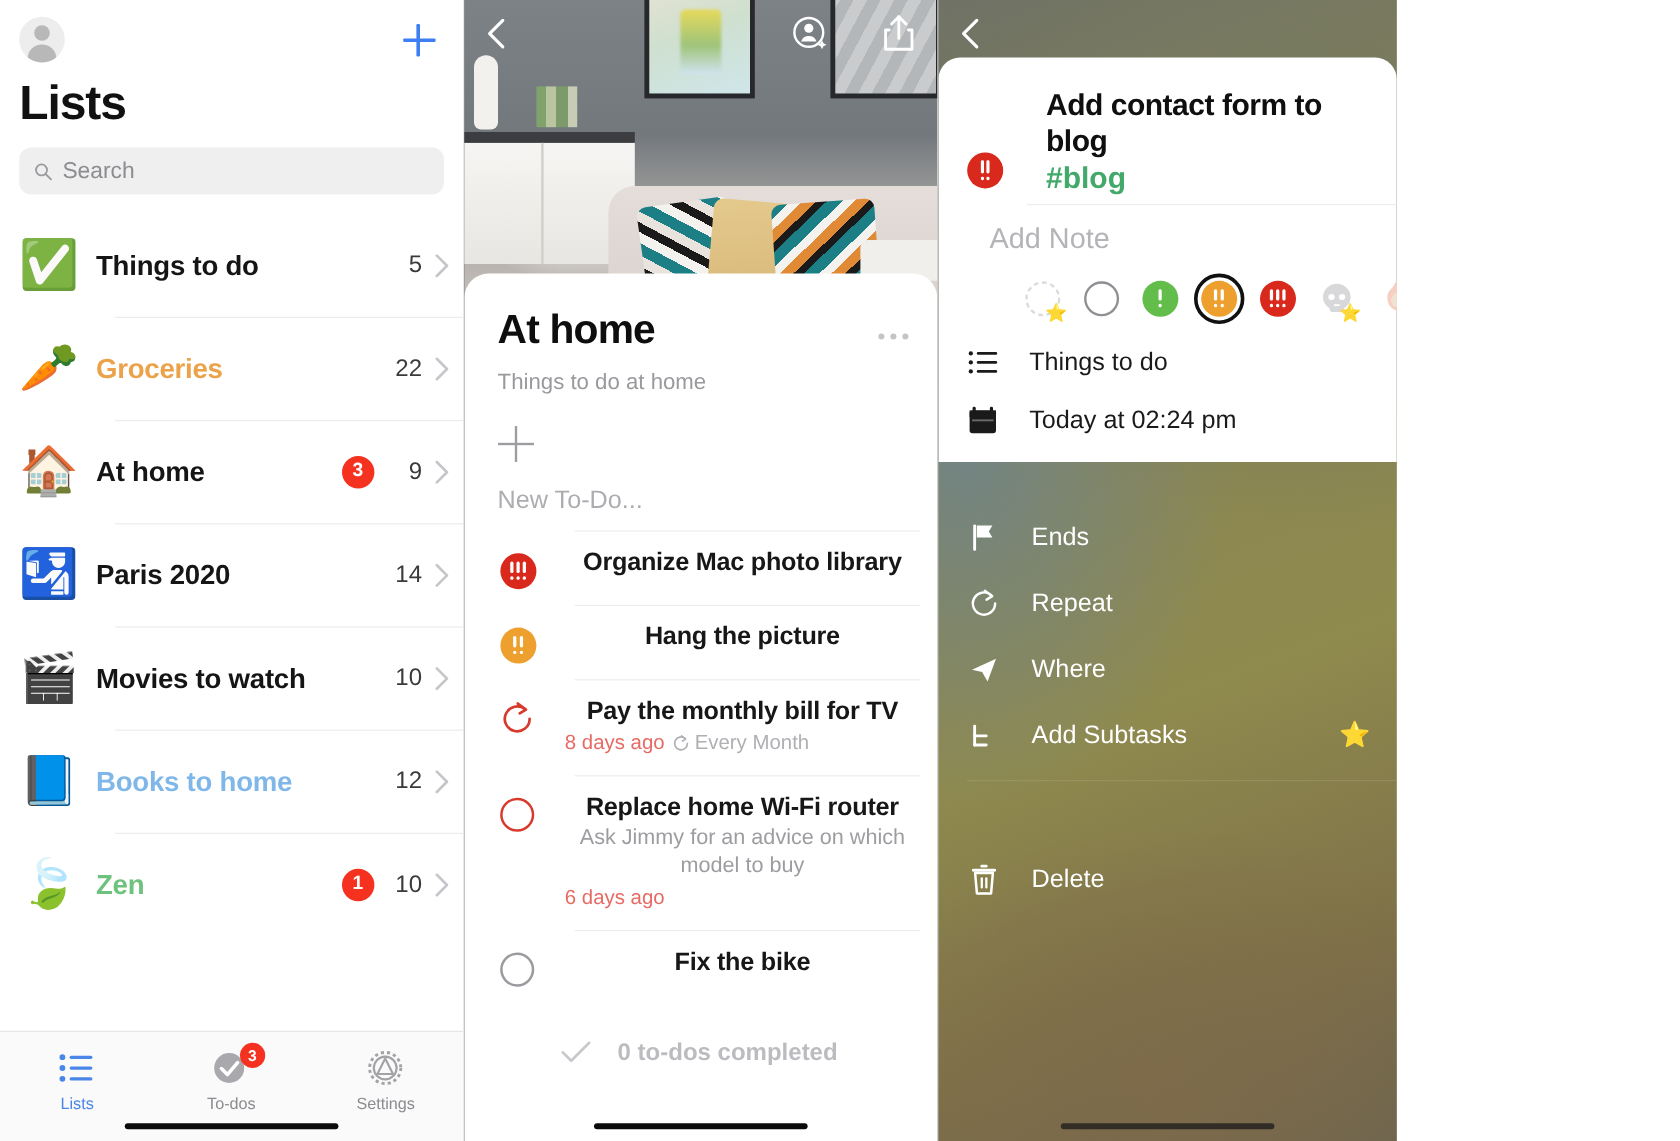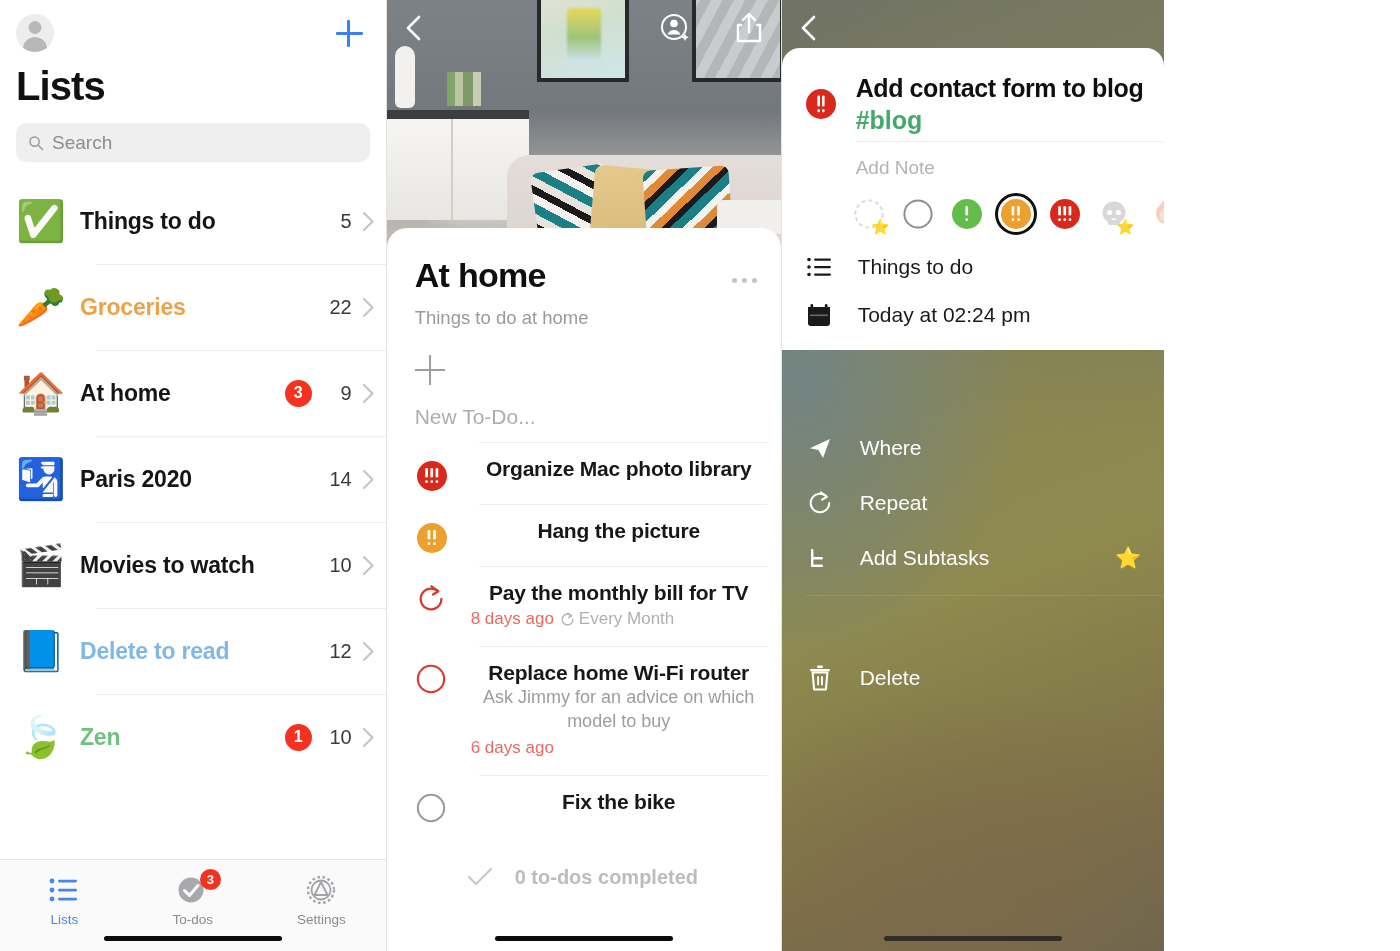--- a/index.html
+++ b/index.html
@@ -223,26 +223,26 @@
       radial-gradient(ellipse 420px 380px at 85% 18%, rgba(118,122,96,0.9) 0%, rgba(118,122,96,0) 72%),
       radial-gradient(ellipse 400px 300px at 50% 96%, rgba(126,106,74,0.85) 0%, rgba(126,106,74,0) 75%),
       linear-gradient(160deg, #6f7266 0%, #8a8552 35%, #8f8a4e 60%, #7d7048 85%, #6a6450 100%);
   }
   .task-hdr { position: absolute; top: 0; left: 0; height: 56px; display: flex; align-items: center; padding-left: 14px; z-index: 4; }
   .task-card {
     position: absolute; left: 0; right: 0; top: 48px;
     background: #fff; border-radius: 18px 18px 0 0;
     padding: 26px 0 22px 0;
   }
-  .tc-head { display: flex; gap: 18px; padding: 0 18px 0 22px; align-items: center; }
+  .tc-head { display: flex; gap: 34px; padding: 0 18px 0 22px; align-items: flex-end; }
   .tc-prio { flex: 0 0 34px; margin-top: 3px; }
   .tc-title { font-size: 25px; font-weight: 700; color: #0f0f0f; letter-spacing: -0.4px; line-height: 1.18; }
   .tc-tag { font-size: 25px; font-weight: 700; color: #43a96a; margin-top: 2px; }
   .tc-note {
-    font-size: 19px; color: #b4b4b8; padding: 22px 0 0 74px; position: relative;
+    font-size: 24px; color: #b4b4b8; padding: 22px 0 0 43px; position: relative;
   }
   .tc-note::before { content:""; position:absolute; left:74px; right:0; top:6px; height:1px; background:#ededed; }
   .prio-row { display: flex; align-items: center; gap: 15px; padding: 18px 0 0 70px; }
   .prio { width: 34px; height: 34px; position: relative; cursor: pointer; flex: 0 0 34px; }
   .prio .star {
     position: absolute; right: -4px; bottom: -3px; font-size: 15px; line-height: 1;
   }
   .prio.sel { outline: 3px solid #111; border-radius: 50%; outline-offset: 1px; }
   .meta-row {
     display: flex; align-items: center; gap: 24px;
@@ -334,21 +334,21 @@
           <div class="row-label dark">Movies to watch</div>
           <div class="row-count">10</div>
           <div class="row-chev">
             <svg width="13" height="21" viewBox="0 0 13 21">
               <polyline points="2,2 10.5,10.5 2,19" fill="none" stroke="#c6c6ca" stroke-width="2.2" stroke-linecap="round" stroke-linejoin="round"></polyline>
             </svg>
           </div>
         </div>
         <div class="list-row">
           <div class="row-emoji">📘</div>
-          <div class="row-label blue">Delete to read</div>
+          <div class="row-label blue">Books to home</div>
           <div class="row-count">12</div>
           <div class="row-chev">
             <svg width="13" height="21" viewBox="0 0 13 21">
               <polyline points="2,2 10.5,10.5 2,19" fill="none" stroke="#c6c6ca" stroke-width="2.2" stroke-linecap="round" stroke-linejoin="round"></polyline>
             </svg>
           </div>
         </div>
         <div class="list-row">
           <div class="row-emoji">🍃</div>
           <div class="row-label green">Zen</div>
@@ -622,33 +622,42 @@
           </svg>
         </div>
         <div class="meta-txt">Today at 02:24 pm</div>
       </div>
     </div>
 
     <div class="opt-list" id="opt-list">
         <div class="opt-row">
           <div class="opt-ic">
             <svg width="26" height="26" viewBox="0 0 26 26">
-              <path d="M23 4L3 13.2l8.4 1.8L16 23z" fill="#fff"></path>
-            </svg>
-          </div>
-          <div class="opt-lbl">Where</div>
+              <rect x="4" y="2" width="2.4" height="22" rx="1.1" fill="#fff"></rect>
+              <path d="M7 3h13l-3 5 3 5H7z" fill="#fff"></path>
+            </svg>
+          </div>
+          <div class="opt-lbl">Ends</div>
         </div>
         <div class="opt-row">
           <div class="opt-ic">
             <svg width="26" height="26" viewBox="0 0 28 28">
               <path d="M24 14a10 10 0 1 1-3.7-7.8" fill="none" stroke="#fff" stroke-width="2.2" stroke-linecap="round"></path>
               <polyline points="14.8,2.5 21.4,7.3 16.3,10.4" fill="none" stroke="#fff" stroke-width="2.2" stroke-linecap="round" stroke-linejoin="round"></polyline>
             </svg>
           </div>
           <div class="opt-lbl">Repeat</div>
+        </div>
+        <div class="opt-row">
+          <div class="opt-ic">
+            <svg width="26" height="26" viewBox="0 0 26 26">
+              <path d="M23 4L3 13.2l8.4 1.8L16 23z" fill="#fff"></path>
+            </svg>
+          </div>
+          <div class="opt-lbl">Where</div>
         </div>
         <div class="opt-row">
           <div class="opt-ic">
             <svg width="26" height="26" viewBox="0 0 26 26">
               <rect x="4" y="4" width="2.4" height="18" rx="1.1" fill="#fff"></rect>
               <rect x="4" y="12" width="12" height="2.4" rx="1.1" fill="#fff"></rect>
               <rect x="4" y="19.6" width="12" height="2.4" rx="1.1" fill="#fff"></rect>
             </svg>
           </div>
           <div class="opt-lbl">Add Subtasks</div>

